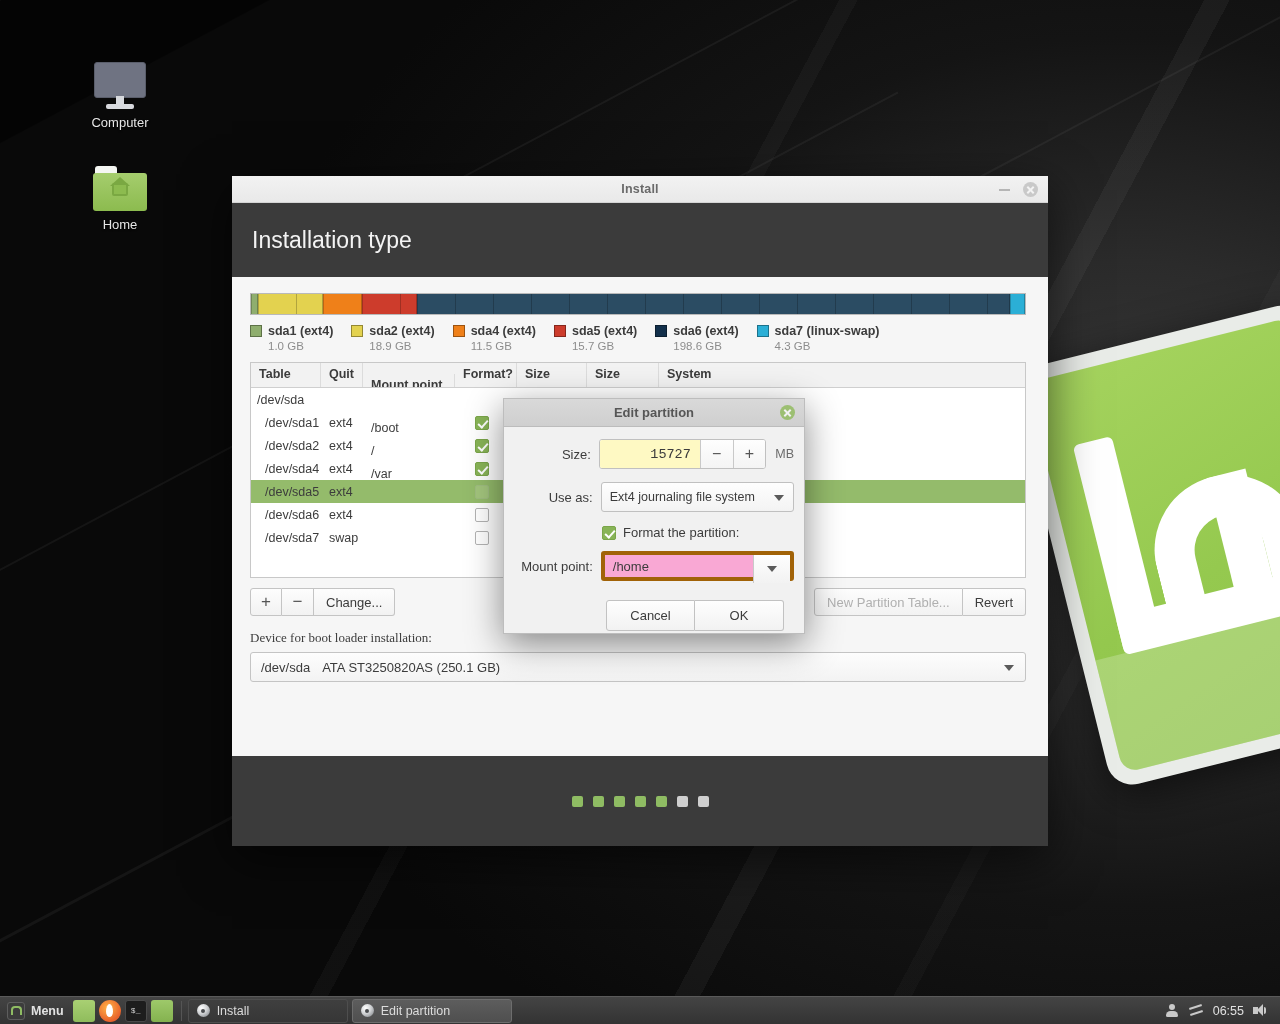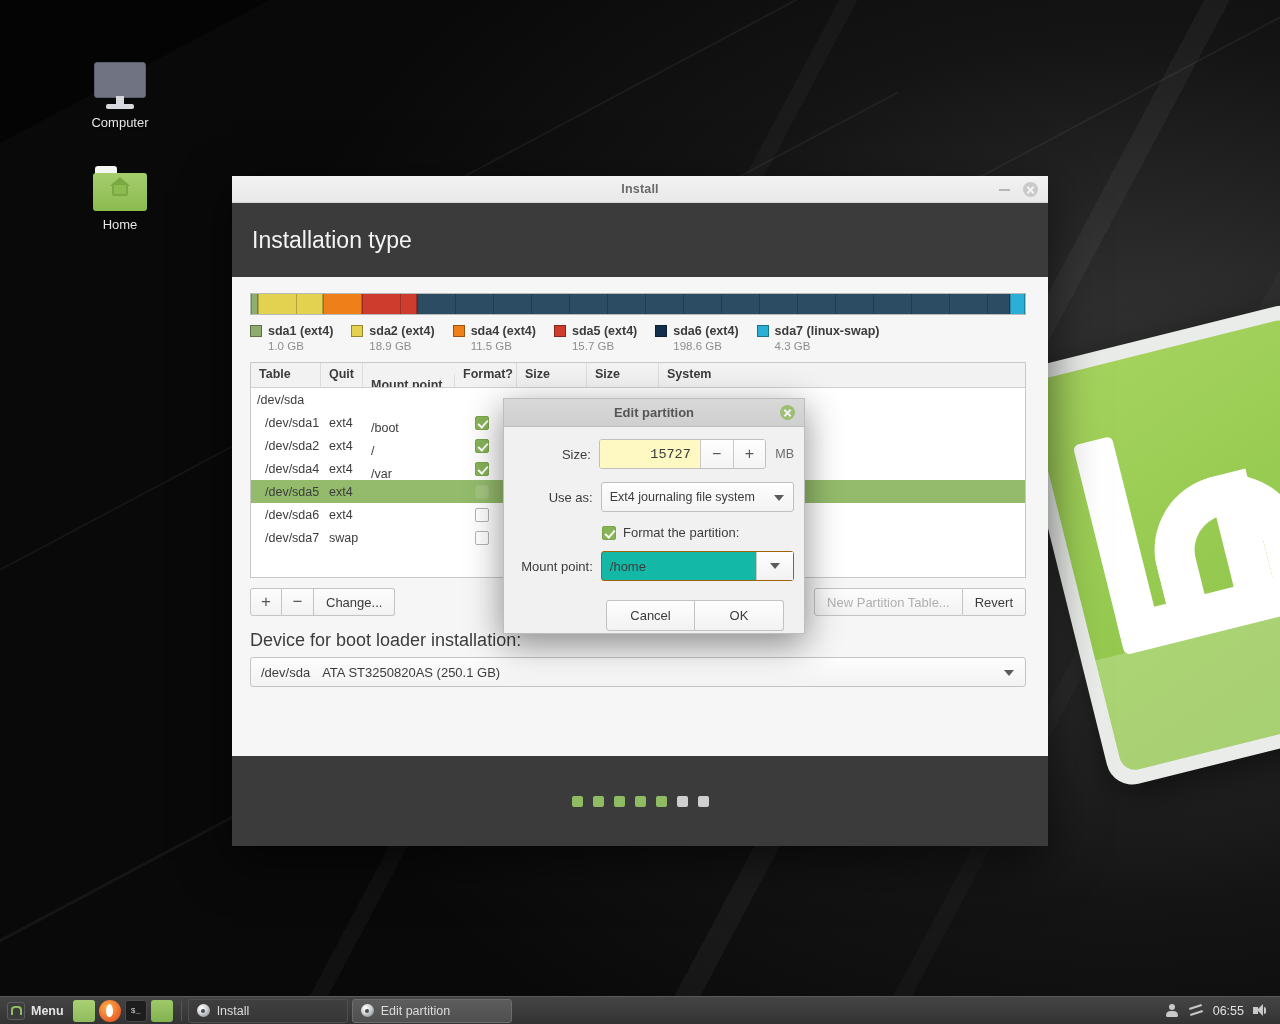--- a/index.html
+++ b/index.html
@@ -183,21 +183,21 @@
     border:1px solid #c4c4c4; display:flex; align-items:center; justify-content:center;
     font-size:13px; color:#3c3c3c; padding:0 12px; cursor:pointer;
   }
   #btn-plus{ border-radius:3px 0 0 3px; padding:0; width:32px; font-size:17px; color:#555; }
   #btn-minus{ border-left:none; padding:0; width:32px; font-size:17px; color:#555; }
   #btn-change{ border-left:none; border-radius:0 3px 3px 0; }
   .tb-spacer{ flex:1; }
   #btn-newtable{ border-radius:3px 0 0 3px; color:#b0b0b0; }
   #btn-revert{ border-left:none; border-radius:0 3px 3px 0; }
 
-  #bootloader-label{ margin-top:14px; font-size:18px; color:#3c3c3c; }
+  #bootloader-label{ margin-top:14px; font-size:13px; color:#3c3c3c;font-family:Liberation Serif, serif; }
   #bootloader-combo{
     margin-top:6px; width:776px; height:30px; background:linear-gradient(180deg,#fdfdfd,#f3f3f3);
     border:1px solid #c4c4c4; border-radius:3px; display:flex; align-items:center;
     padding:0 10px; font-size:13px; position:relative; cursor:pointer;
   }
   #bootloader-combo .dev{ margin-right:12px; }
   .caret{ width:0;height:0;border-left:5px solid transparent;border-right:5px solid transparent;border-top:6px solid #5b5b5b; }
   #bootloader-combo .caret{ position:absolute; right:11px; top:12px; }
 
   #win-footer{
@@ -259,21 +259,21 @@
     border:1px solid #c0c0c0; border-radius:3px; display:flex; align-items:center;
     padding:0 8px; font-size:12.5px; position:relative; cursor:pointer;
   }
   #ed-useas .caret{ position:absolute; right:9px; top:12px; }
 
   #ed-format-row{ display:flex; align-items:center; margin:0 0 11px 92px; }
   #ed-format-row .cbox{ margin-right:7px; }
   #ed-format-label{ font-size:13px; color:#3c3c3c; }
 
   #ed-mount{
-    width:196px; height:30px; background:#14b8a6; border:1px solid #a16207; border-radius:3px;
+    width:196px; height:30px; background:#f9a8d4; border:4px solid #a16207; border-radius:3px;
     display:flex; align-items:center; position:relative; cursor:text;
   }
   #ed-mount .txt{ padding-left:8px; font-size:13px; color:#3c3c3c; }
   #ed-mount .arrowbox{
     position:absolute; right:0; top:0; width:37px; height:28px;
     background:linear-gradient(180deg,#fefefe,#f2f2f2); border-left:1px solid #c9c9c9;
     display:flex; align-items:center; justify-content:center;
   }
   #ed-buttons{ display:flex; justify-content:flex-end; gap:0; padding:6px 10px 0 0; }
   .ed-btn{

